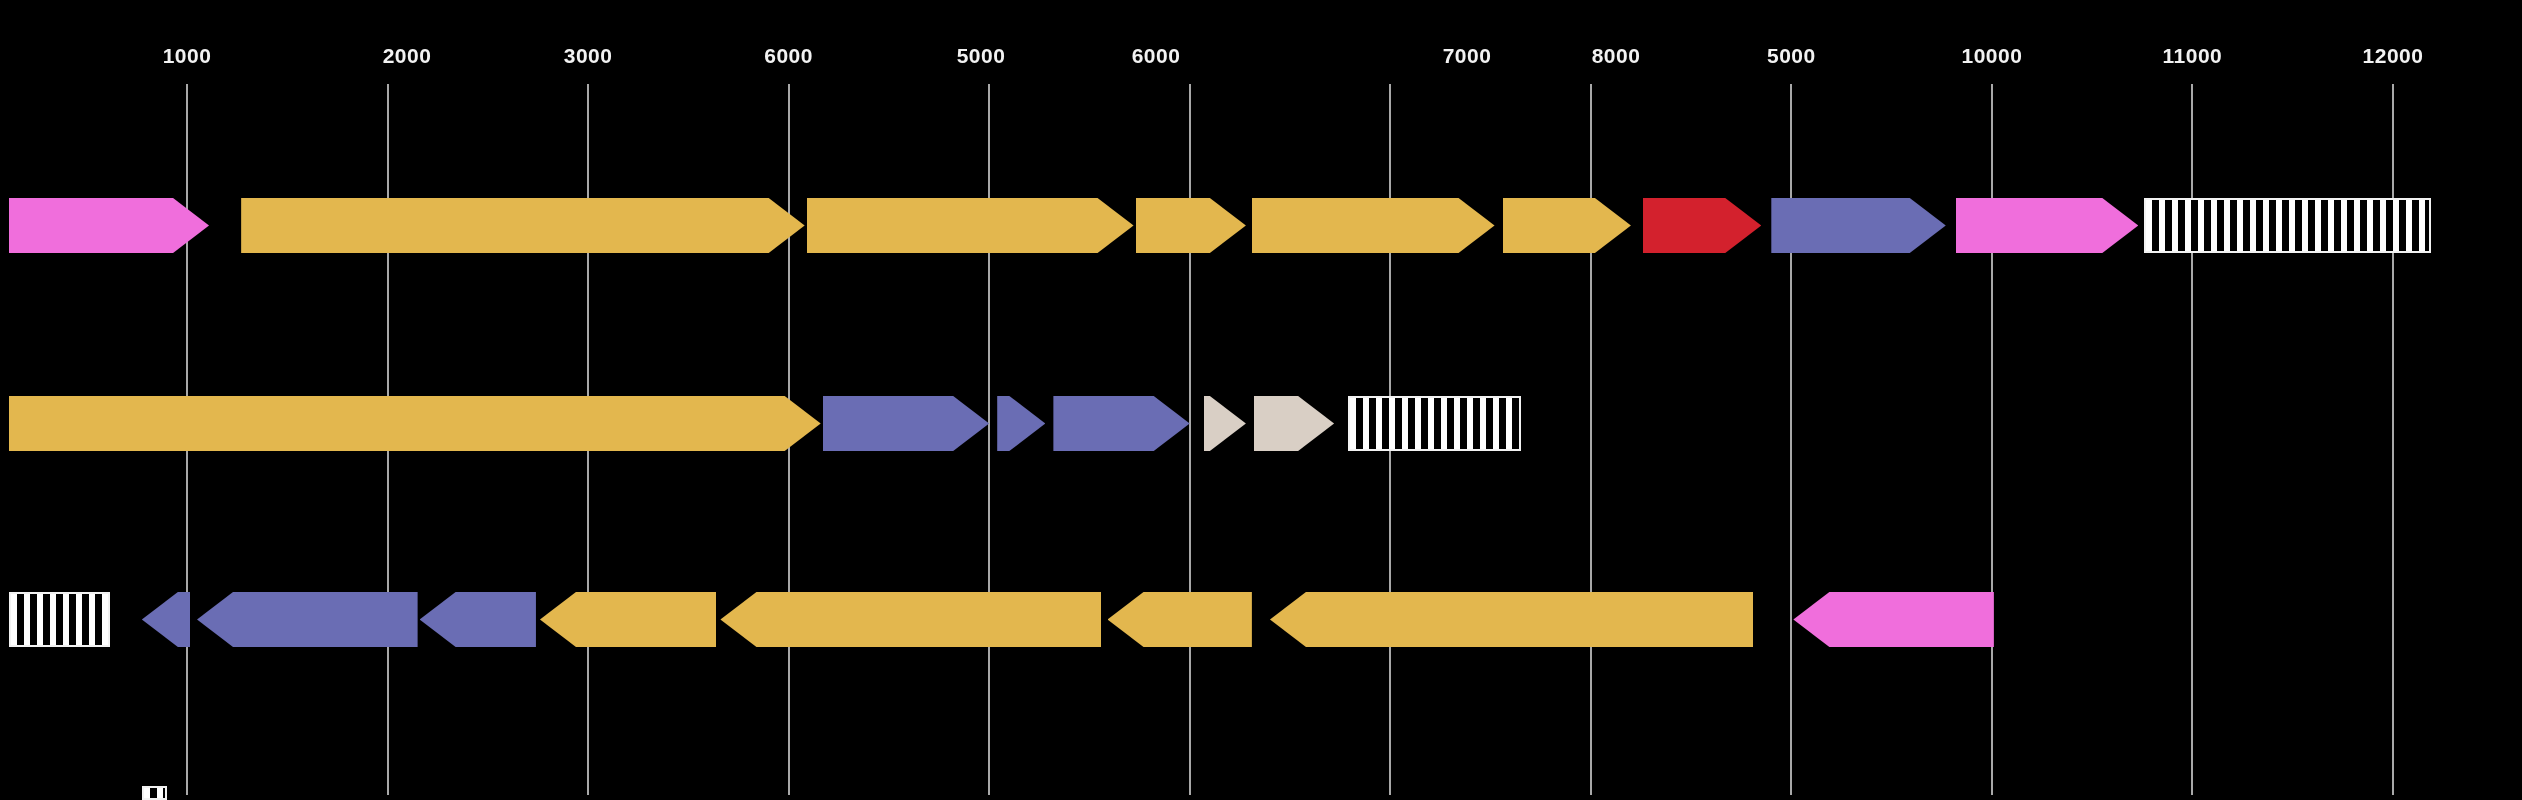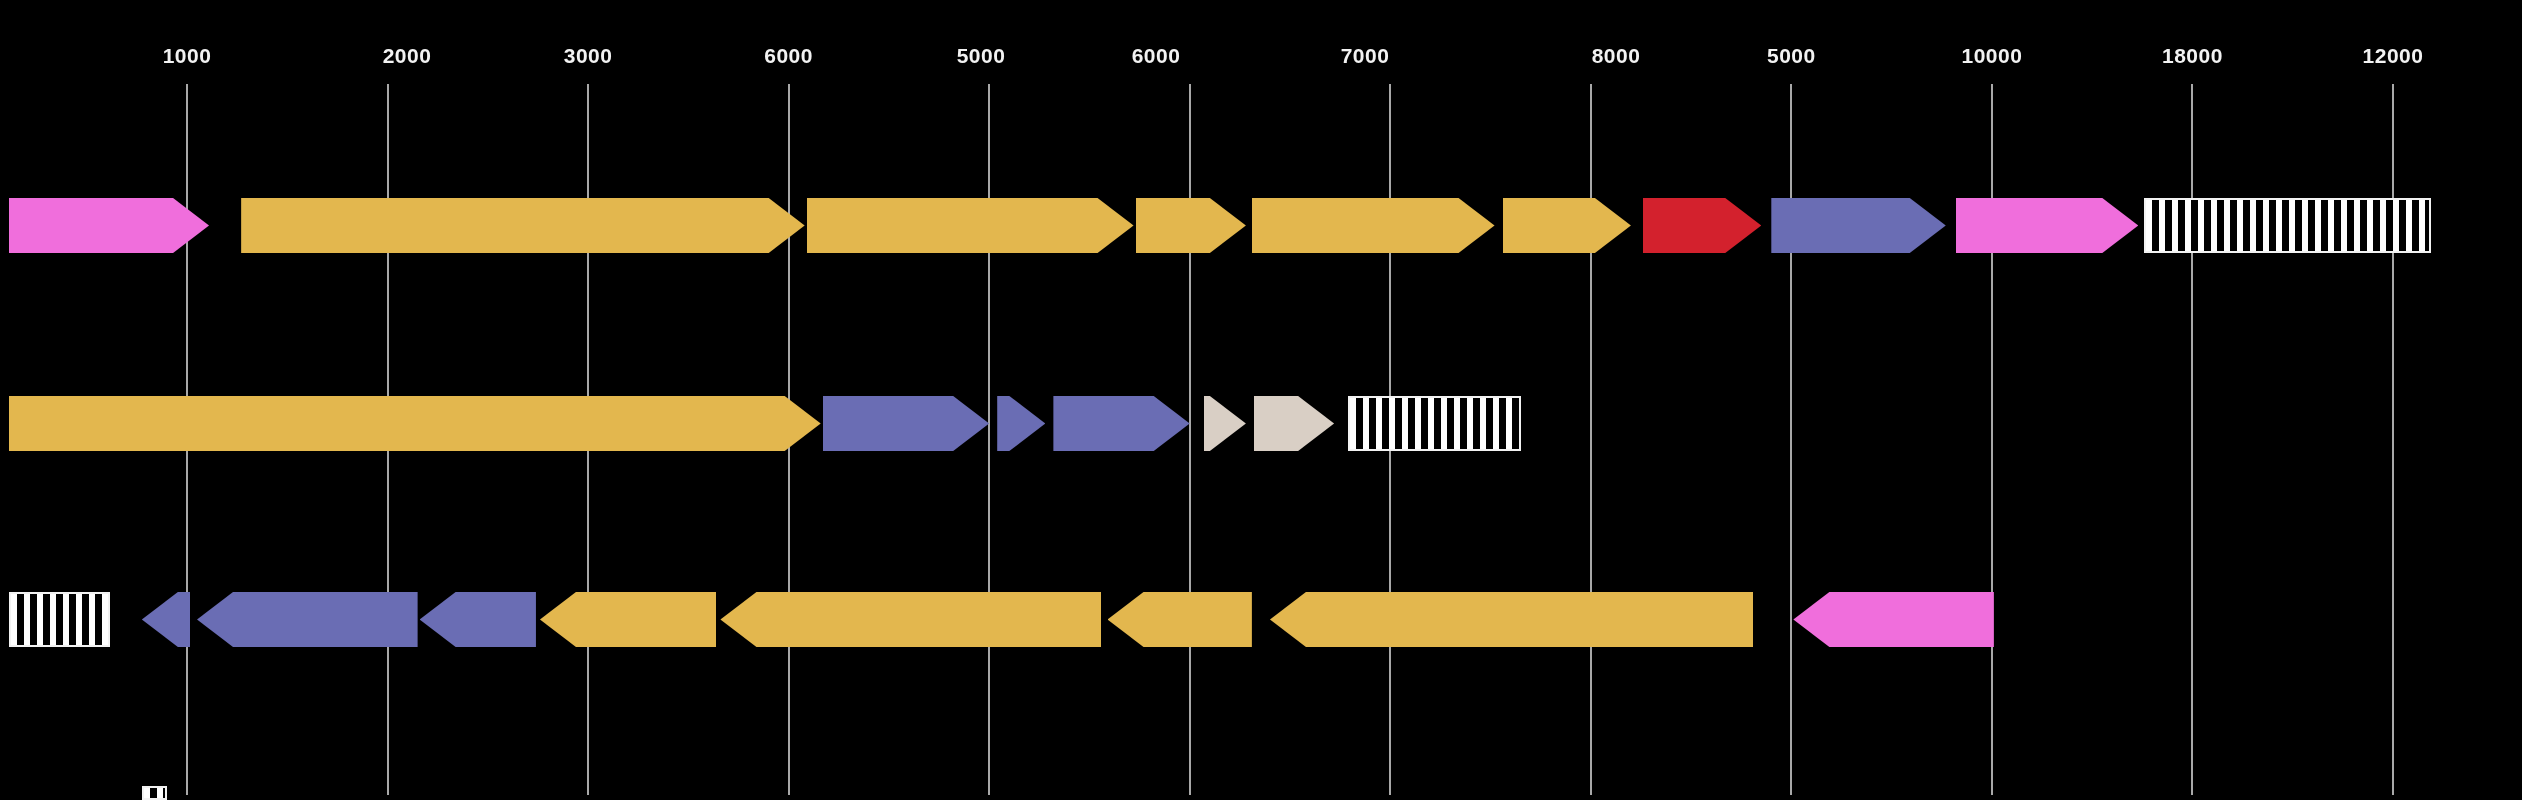--- a/index.html
+++ b/index.html
@@ -60,29 +60,29 @@
       <div class="tick-label" style="left: 347px;">2000</div>
       <div class="gridline" style="left: 587.091px;"></div>
       <div class="tick-label" style="left: 528.091px;">3000</div>
       <div class="gridline" style="left: 787.636px;"></div>
       <div class="tick-label" style="left: 728.636px;">6000</div>
       <div class="gridline" style="left: 988.182px;"></div>
       <div class="tick-label" style="left: 921px;">5000</div>
       <div class="gridline" style="left: 1188.73px;"></div>
       <div class="tick-label" style="left: 1096px;">6000</div>
       <div class="gridline" style="left: 1389.27px;"></div>
-      <div class="tick-label" style="left: 1305px;">7000</div>
+      <div class="tick-label" style="left: 1407px;">7000</div>
       <div class="gridline" style="left: 1589.82px;"></div>
       <div class="tick-label" style="left: 1556px;">8000</div>
       <div class="gridline" style="left: 1790.36px;"></div>
       <div class="tick-label" style="left: 1731.36px;">5000</div>
       <div class="gridline" style="left: 1990.91px;"></div>
       <div class="tick-label" style="left: 1931.91px;">10000</div>
       <div class="gridline" style="left: 2191.45px;"></div>
-      <div class="tick-label" style="left: 2132.45px;">18000</div>
+      <div class="tick-label" style="left: 2132.45px;">11000</div>
       <div class="gridline" style="left: 2392px;"></div>
       <div class="tick-label" style="left: 2333px;">12000</div>
     </div>
   <div id="tracks-layer">
       <div class="gene" style="left: 8.51455px; width: 200.545px; top: 198px; background: rgb(240, 110, 220); clip-path: polygon(0px 0px, 164.545px 0px, 200.545px 50%, 164.545px 100%, 0px 100%);"></div>
       <div class="gene" style="left: 241.147px; width: 563.533px; top: 198px; background: rgb(227, 183, 78); clip-path: polygon(0px 0px, 527.533px 0px, 563.533px 50%, 527.533px 100%, 0px 100%);"></div>
       <div class="gene" style="left: 806.685px; width: 326.889px; top: 198px; background: rgb(227, 183, 78); clip-path: polygon(0px 0px, 290.889px 0px, 326.889px 50%, 290.889px 100%, 0px 100%);"></div>
       <div class="gene" style="left: 1135.58px; width: 110.3px; top: 198px; background: rgb(227, 183, 78); clip-path: polygon(0px 0px, 74.3px 0px, 110.3px 50%, 74.3px 100%, 0px 100%);"></div>
       <div class="gene" style="left: 1251.9px; width: 242.66px; top: 198px; background: rgb(227, 183, 78); clip-path: polygon(0px 0px, 206.66px 0px, 242.66px 50%, 206.66px 100%, 0px 100%);"></div>
       <div class="gene" style="left: 1502.58px; width: 128.349px; top: 198px; background: rgb(227, 183, 78); clip-path: polygon(0px 0px, 92.3491px 0px, 128.349px 50%, 92.3491px 100%, 0px 100%);"></div>

